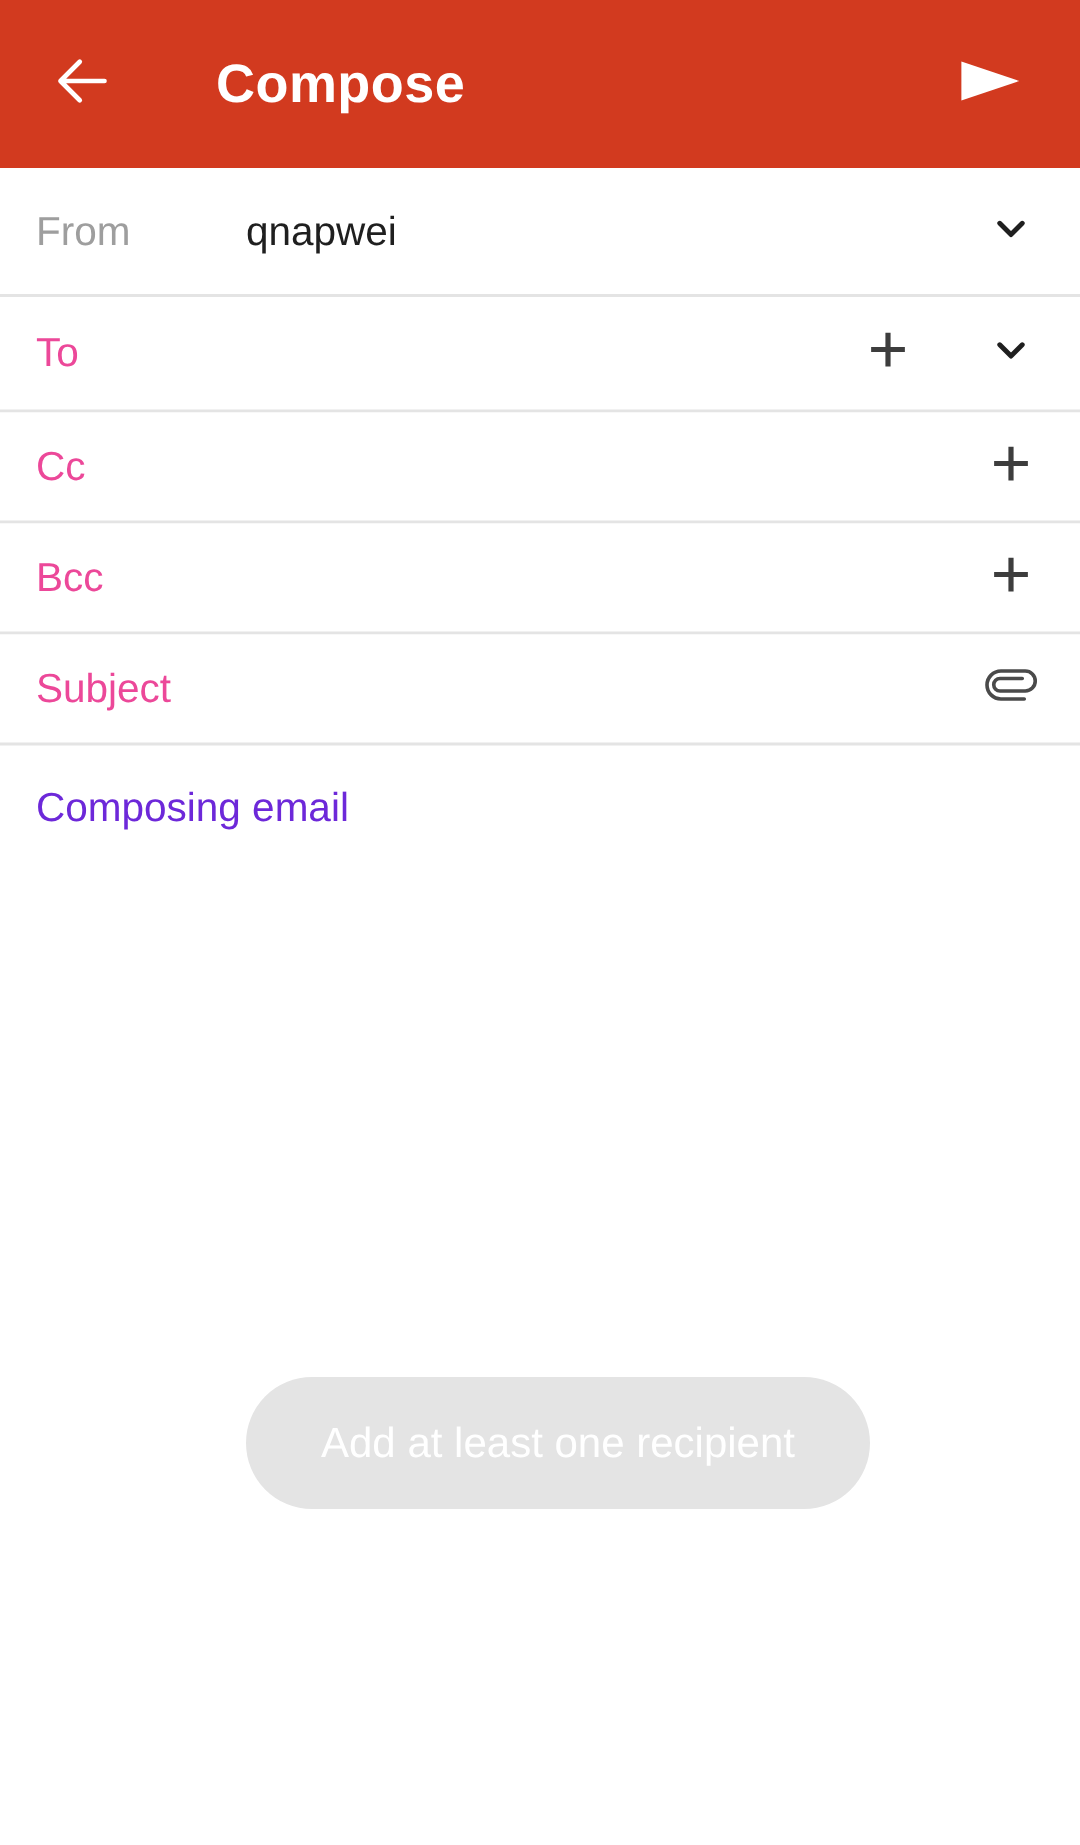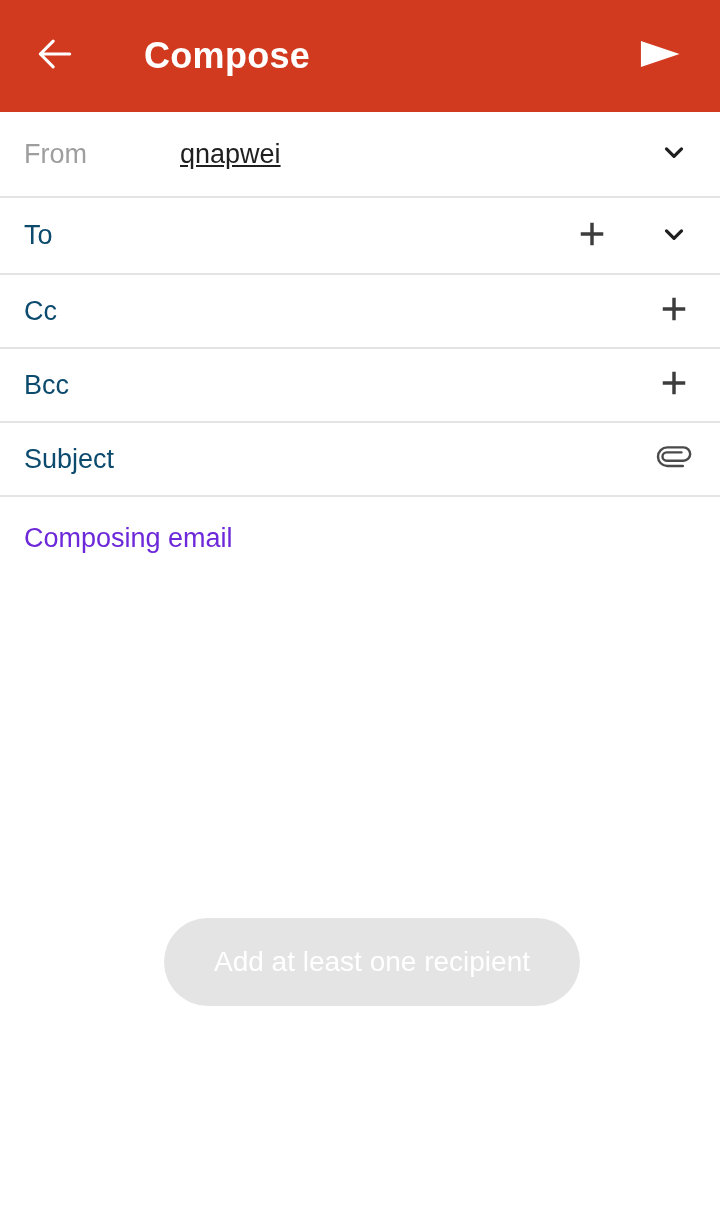--- a/index.html
+++ b/index.html
@@ -62,39 +62,38 @@
   
   .field-row {
     position: relative;
     display: flex;
     align-items: center;
     border-bottom: 2px solid #e4e4e4;
     padding: 0 24px;
     background: #ffffff;
   }
 
-  .row-from   { height: 86px; gap: 16px; }
+  .row-from   { height: 86px; }
   .row-to     { height: 77px; }
   .row-cc     { height: 74px; gap: 19px; }
   .row-bcc    { height: 74px; padding-left: 24px; }
   .row-subject{ height: 74px; }
 
   .field-label {
     font-size: 27px;
-    color: #0c4a6e;
+    color: #ec4899;
     white-space: nowrap;
   }
   .field-label.muted { color: #9e9e9e; }
 
   .field-value {
     font-size: 27px;
     color: #1f1f1f;
     margin-left: 77px;
     white-space: nowrap;
-    text-decoration: underline;
   }
 
   .row-actions {
     margin-left: auto;
     display: flex;
     align-items: center;
     gap: 38px;
   }
 
   .icon-btn {

